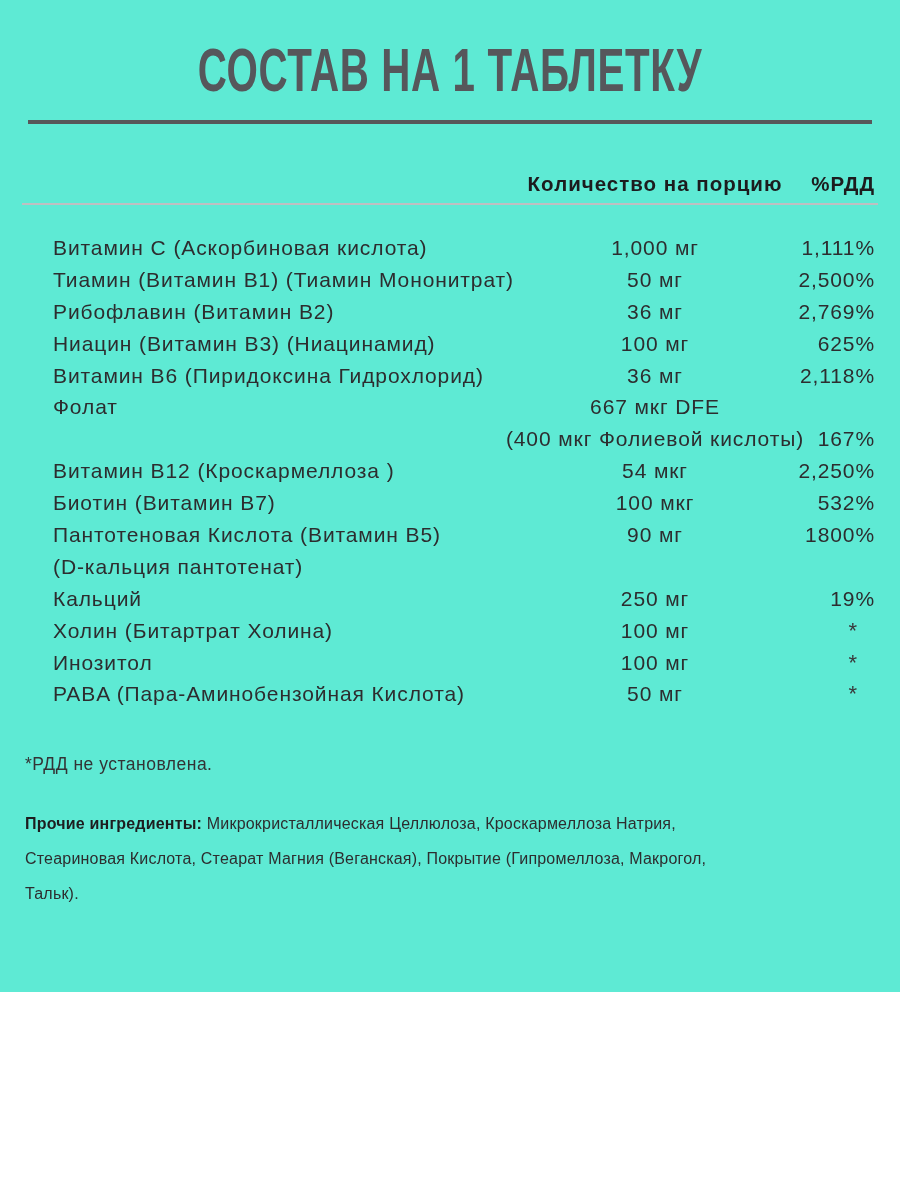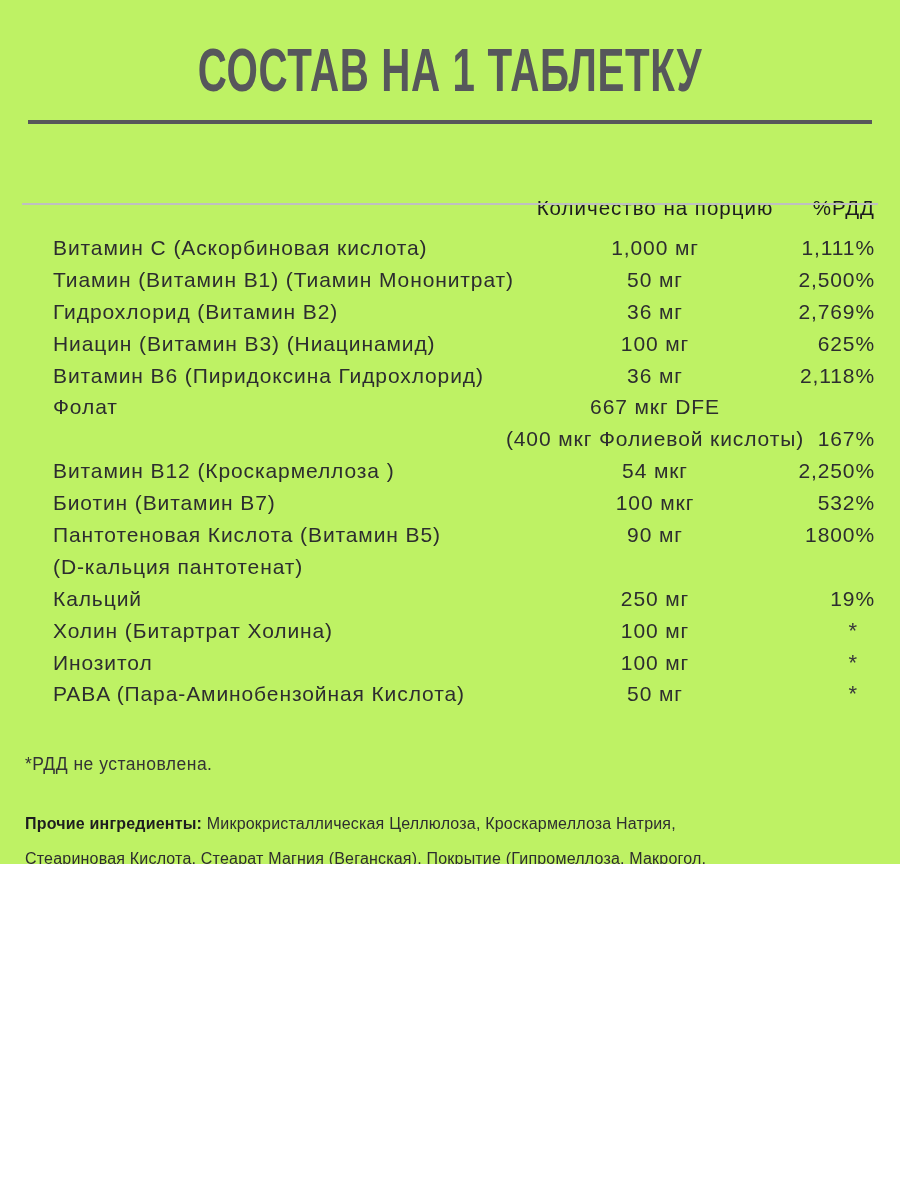--- a/index.html
+++ b/index.html
@@ -1,19 +1,19 @@
 <!DOCTYPE html>
 <html><head>
 <meta charset="utf-8">
 <style>
   html,body{margin:0;padding:0;background:#ffffff;}
   .page{
     position:relative;
-    width:900px;height:864px;
-    background:#bef264;
+    width:900px;height:992px;
+    background:#5eead4;
     overflow:hidden;
     font-family:"Liberation Sans", sans-serif;
     color:#2d2d2f;
   }
   
   .title{
     position:absolute;left:0;right:0;top:40px;
     text-align:center;
     font-weight:bold;
     font-size:62px;line-height:60px;
@@ -24,21 +24,21 @@
     white-space:nowrap;
     margin:0;
   }
   .title-rule{
     position:absolute;left:28px;right:28px;top:120px;height:3.5px;
     background:#57585a;
   }
   
   .thead{
     position:absolute;left:25px;right:25px;top:170px;height:28px;line-height:28px;
-    font-weight:normal;font-size:20.5px;color:#1c1c1e;letter-spacing:1px;margin-top:24px;
+    font-weight:bold;font-size:20.5px;color:#1c1c1e;letter-spacing:1px;
   }
   .thead .hdr-amt{
     position:absolute;left:630px;transform:translateX(-50%);white-space:nowrap;
   }
   .thead .hdr-pct{position:absolute;right:0;white-space:nowrap;}
   .header-rule{
     position:absolute;left:22px;right:22px;top:203px;height:1.5px;
     background:#bfbfc1;
   }
   
@@ -93,21 +93,21 @@
       <span class="c-name">Витамин C (Аскорбиновая кислота)</span>
       <span class="c-amt">1,000 мг</span>
       <span class="c-pct">1,111%</span>
     </div>
     <div class="row">
       <span class="c-name">Тиамин (Витамин B1) (Тиамин Мононитрат)</span>
       <span class="c-amt">50 мг</span>
       <span class="c-pct">2,500%</span>
     </div>
     <div class="row">
-      <span class="c-name">Гидрохлорид (Витамин B2)</span>
+      <span class="c-name">Рибофлавин (Витамин B2)</span>
       <span class="c-amt">36 мг</span>
       <span class="c-pct">2,769%</span>
     </div>
     <div class="row">
       <span class="c-name">Ниацин (Витамин B3) (Ниацинамид)</span>
       <span class="c-amt">100 мг</span>
       <span class="c-pct">625%</span>
     </div>
     <div class="row">
       <span class="c-name">Витамин B6 (Пиридоксина Гидрохлорид)</span>

